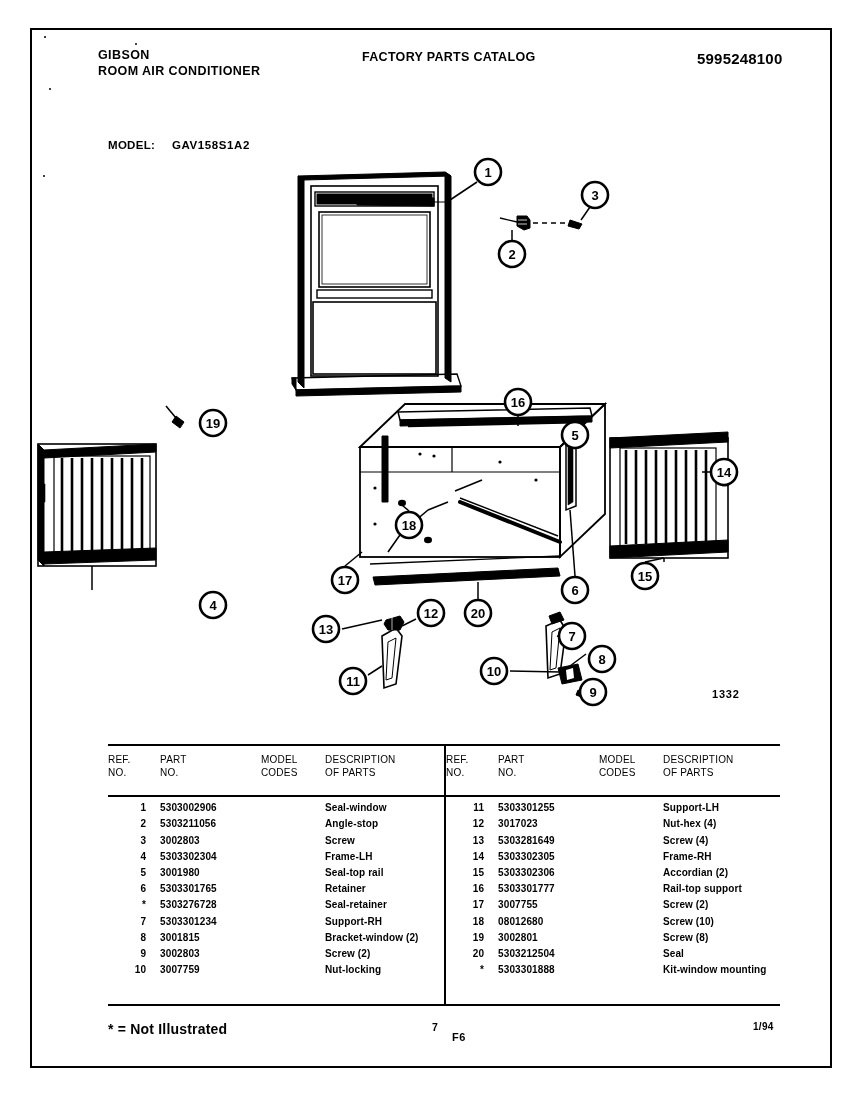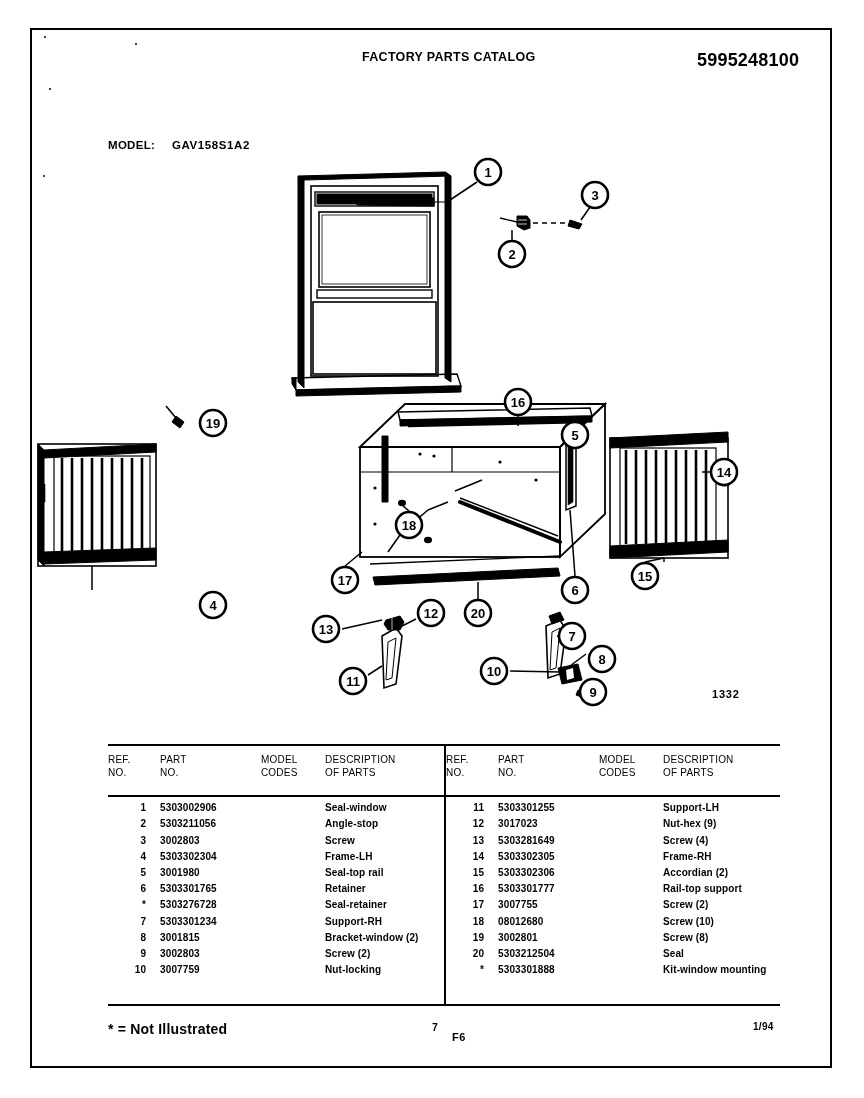--- a/index.html
+++ b/index.html
@@ -47,21 +47,21 @@
     top: 50px;
     font-size: 12.5px;
     font-weight: bold;
     letter-spacing: 0.3px;
     white-space: nowrap;
   }
   .catalog-number {
     position: absolute;
     left: 697px;
     top: 50px;
-    font-size: 18px;
+    font-size: 15px;
     font-weight: bold;
     letter-spacing: 0.2px;
     white-space: nowrap;
   }
   .model-row {
     position: absolute;
     left: 108px;
     top: 139px;
     font-size: 11.5px;
     font-weight: bold;
@@ -212,20 +212,24 @@
 
 <div id="page">
 
   <div class="page-border"></div>
 
   <div class="speck" style="left:44px; top:36px;"></div>
   <div class="speck" style="left:49px; top:88px;"></div>
   <div class="speck" style="left:43px; top:175px;"></div>
   <div class="speck" style="left:135px; top:43px;"></div>
 
+  <div class="brand">
+    <div>GIBSON</div>
+    <div>ROOM AIR CONDITIONER</div>
+  </div>
   <div class="catalog-title">FACTORY PARTS CATALOG</div>
   <div class="catalog-number">5995248100</div>
 
   <div class="model-row">
     <span class="model-label">MODEL:</span><span class="model-value">GAV158S1A2</span>
   </div>
 
   <svg id="diagram" viewBox="0 0 802 570" width="802" height="570">
     <defs>
       <g id="hatchlines"></g>
@@ -628,21 +632,21 @@
             <tr>
               <td class="c-ref">11</td>
               <td class="c-part">5303301255</td>
               <td class="c-code"></td>
               <td class="c-desc">Support-LH</td>
             </tr>
             <tr>
               <td class="c-ref">12</td>
               <td class="c-part">3017023</td>
               <td class="c-code"></td>
-              <td class="c-desc">Nut-hex (9)</td>
+              <td class="c-desc">Nut-hex (4)</td>
             </tr>
             <tr>
               <td class="c-ref">13</td>
               <td class="c-part">5303281649</td>
               <td class="c-code"></td>
               <td class="c-desc">Screw (4)</td>
             </tr>
             <tr>
               <td class="c-ref">14</td>
               <td class="c-part">5303302305</td>

